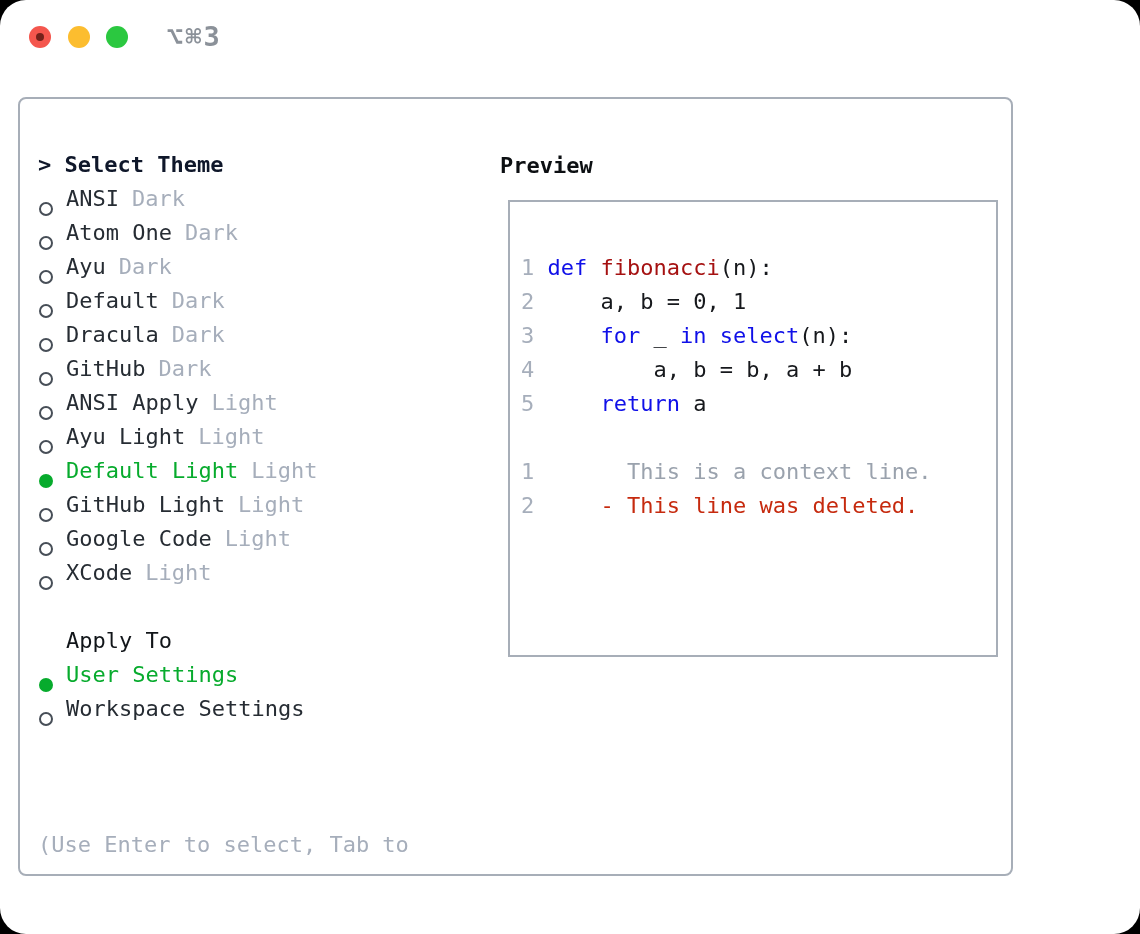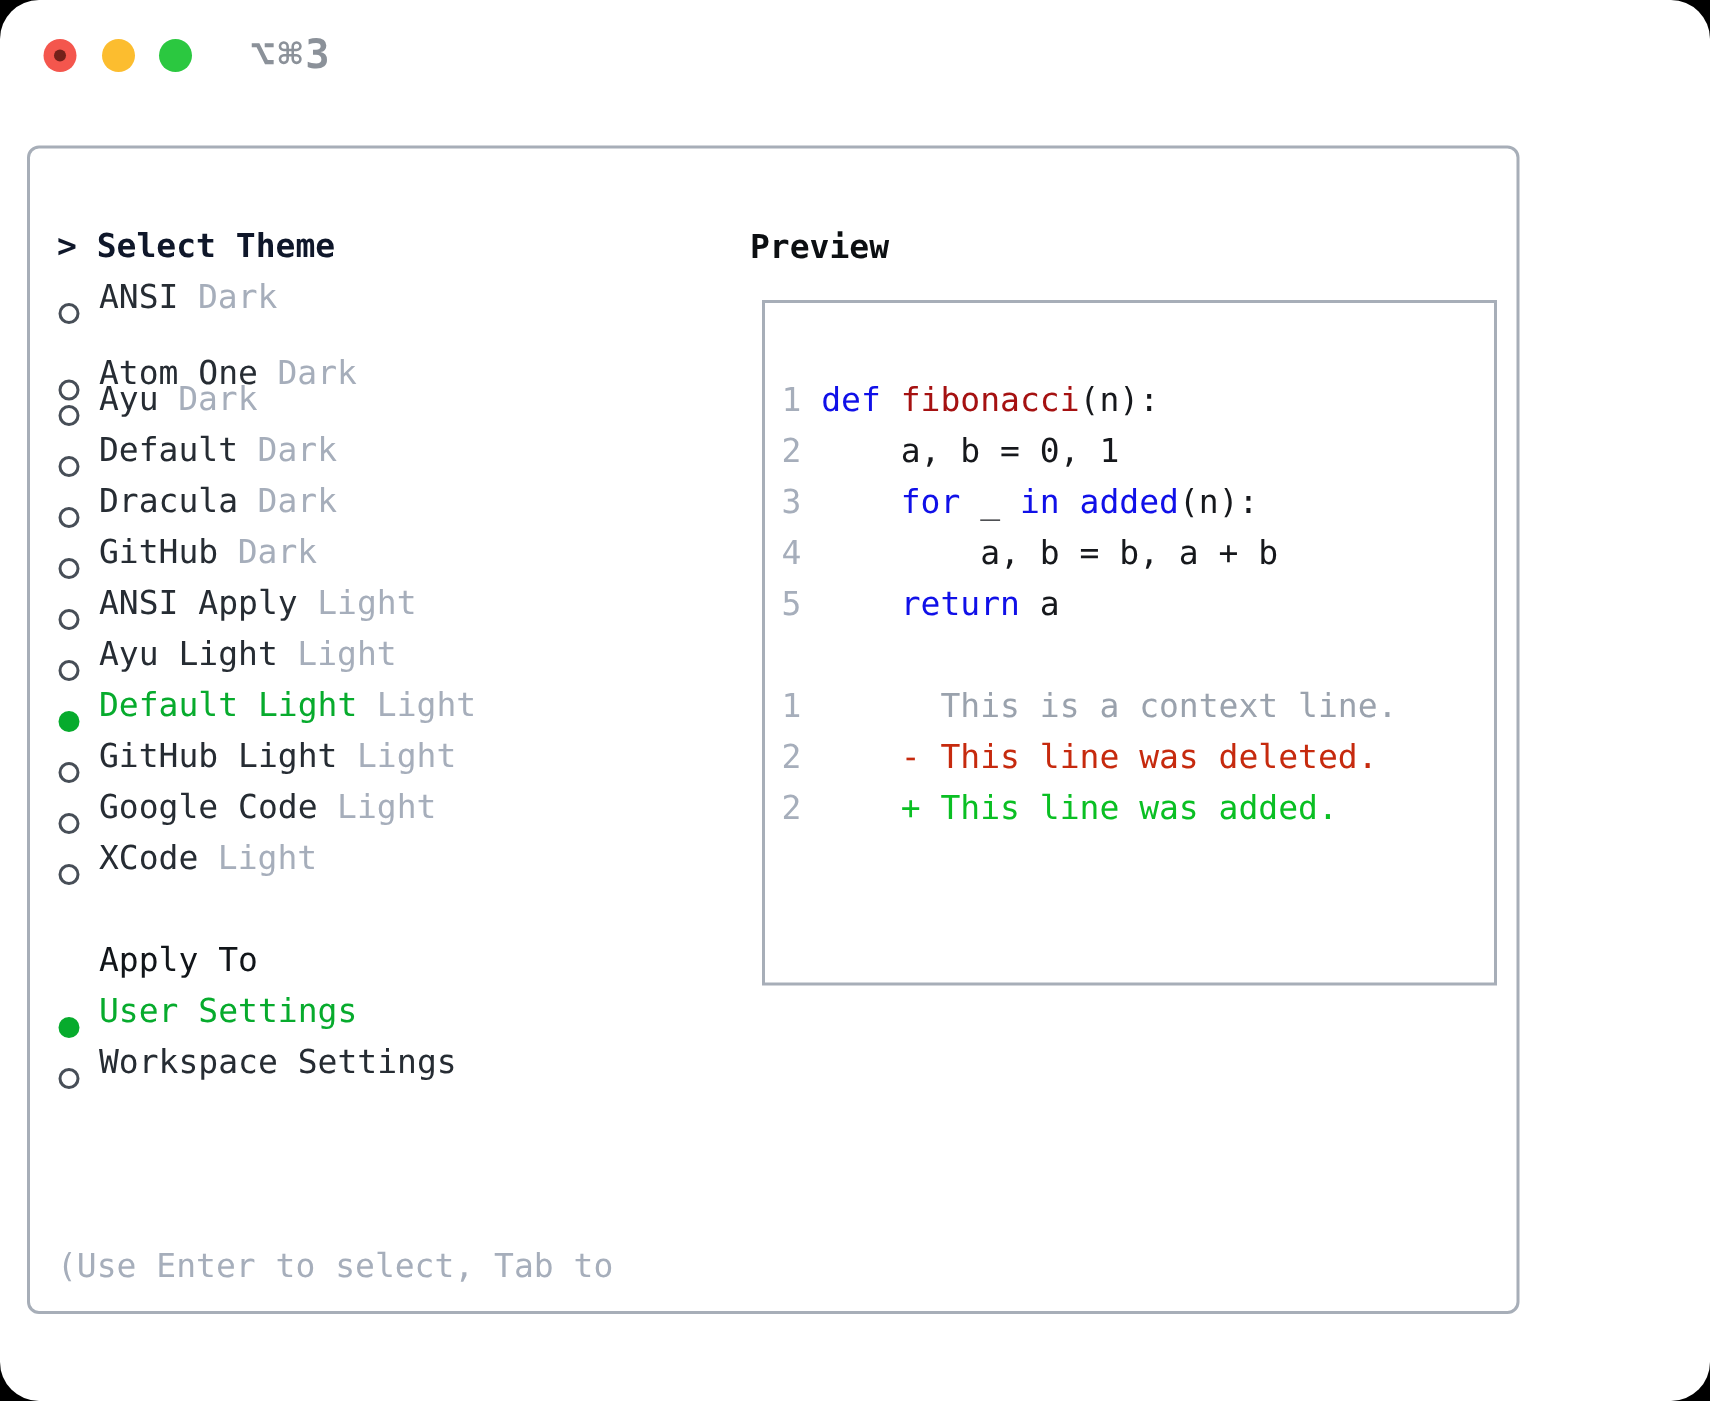--- a/index.html
+++ b/index.html
@@ -61,21 +61,21 @@
 
   <div class="panel">
 
     <div class="mono picker-header"><span>&gt; </span><span>Select Theme</span></div>
 
     <div class="mono row" style="top:83px">
       <span class="bullet"></span>
       <span class="label">ANSI</span>
       <span class="variant">Dark</span>
     </div>
-    <div class="mono row" style="top:134px">
+    <div class="mono row" style="top:117px">
       <span class="bullet"></span>
       <span class="label">Atom One</span>
       <span class="variant">Dark</span>
     </div>
     <div class="mono row" style="top:151px">
       <span class="bullet"></span>
       <span class="label">Ayu</span>
       <span class="variant">Dark</span>
     </div>
     <div class="mono row" style="top:185px">
@@ -138,23 +138,22 @@
     <div class="mono help">
       <div>(Use Enter to select, Tab to</div>
       <div>change focus)</div>
     </div>
 
     <div class="mono preview-label">Preview</div>
 
     <div class="preview-box">
       <div class="mono code-line"><span class="num">1 </span><span class="kw">def </span><span class="fn">fibonacci</span><span class="pl">(n):</span></div>
       <div class="mono code-line"><span class="num">2 </span><span class="pl">    a, b = 0, 1</span></div>
-      <div class="mono code-line"><span class="num">3 </span><span class="pl">    </span><span class="kw">for</span><span class="pl"> _ </span><span class="kw">in</span><span class="pl"> </span><span class="kw">added</span><span class="pl">(n):</span></div>
+      <div class="mono code-line"><span class="num">3 </span><span class="pl">    </span><span class="kw">for</span><span class="pl"> _ </span><span class="kw">in</span><span class="pl"> </span><span class="kw">select</span><span class="pl">(n):</span></div>
       <div class="mono code-line"><span class="num">4 </span><span class="pl">        a, b = b, a + b</span></div>
       <div class="mono code-line"><span class="num">5 </span><span class="kw">    </span><span class="kw">return</span><span class="pl"> a</span></div>
       <div class="mono code-line"></div>
       <div class="mono code-line"><span class="num">1 </span><span class="ctx">      This is a context line.</span></div>
       <div class="mono code-line"><span class="num">2 </span><span class="del">    - This line was deleted.</span></div>
-      <div class="mono code-line"><span class="num">2 </span><span class="add">    + This line was added.</span></div>
     </div>
 
   </div>
 </div>
 
 </body></html>

